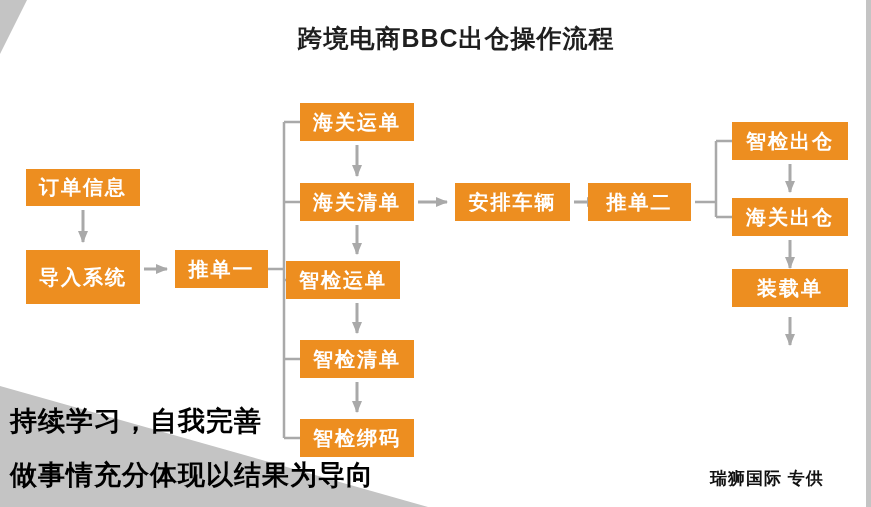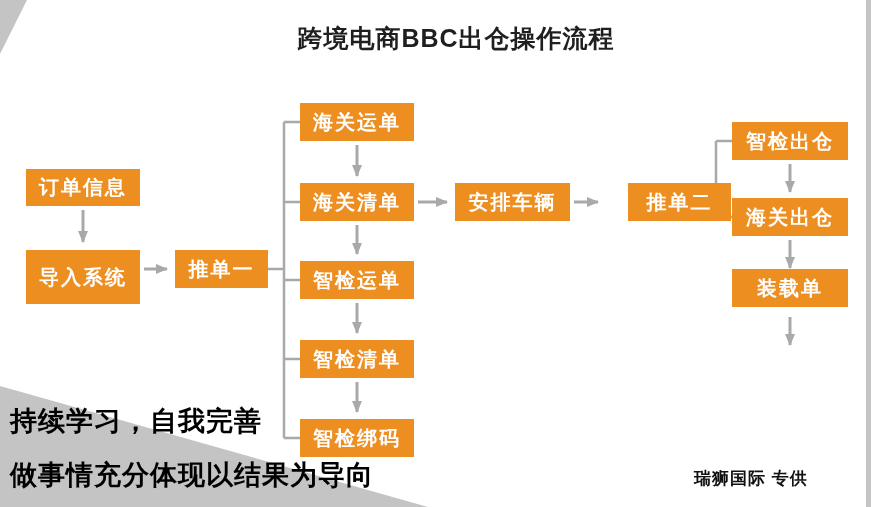--- a/index.html
+++ b/index.html
@@ -58,26 +58,26 @@
       <path d="M268,269 H284 M284,122 V438 M284,122 H300 M284,202 H300 M284,280 H300 M284,359 H300 M284,438 H300"></path>
       <path d="M695,202 H716 M716,141 V217 M716,141 H732 M716,217 H732"></path>
     </g>
   </svg>
 
   <div class="node" style="left:26px;top:169px;width:114px;height:37px">订单信息</div>
   <div class="node" style="left:26px;top:250px;width:114px;height:54px">导入系统</div>
   <div class="node" style="left:175px;top:250px;width:93px;height:38px">推单一</div>
   <div class="node" style="left:300px;top:103px;width:114px;height:38px">海关运单</div>
   <div class="node" style="left:300px;top:183px;width:114px;height:38px">海关清单</div>
-  <div class="node" style="left:300px;top:261px;width:114px;height:38px">智检运单</div>
+  <div class="node" style="left:286px;top:261px;width:114px;height:38px">智检运单</div>
   <div class="node" style="left:300px;top:340px;width:114px;height:38px">智检清单</div>
   <div class="node" style="left:300px;top:419px;width:114px;height:38px">智检绑码</div>
   <div class="node" style="left:455px;top:183px;width:115px;height:38px">安排车辆</div>
-  <div class="node" style="left:628px;top:183px;width:103px;height:38px">推单二</div>
+  <div class="node" style="left:588px;top:183px;width:103px;height:38px">推单二</div>
   <div class="node" style="left:732px;top:122px;width:116px;height:38px">智检出仓</div>
   <div class="node" style="left:732px;top:198px;width:116px;height:38px">海关出仓</div>
   <div class="node" style="left:732px;top:269px;width:116px;height:38px">装载单</div>
 
   <div class="slogan" style="left:10px;top:403px">持续学习，自我完善</div>
   <div class="slogan" style="left:10px;top:457px">做事情充分体现以结果为导向</div>
-  <div class="brand" style="left:694px;top:467px">瑞狮国际 专供</div>
+  <div class="brand" style="left:710px;top:467px">瑞狮国际 专供</div>
 
 </div>
 
 </body></html>

